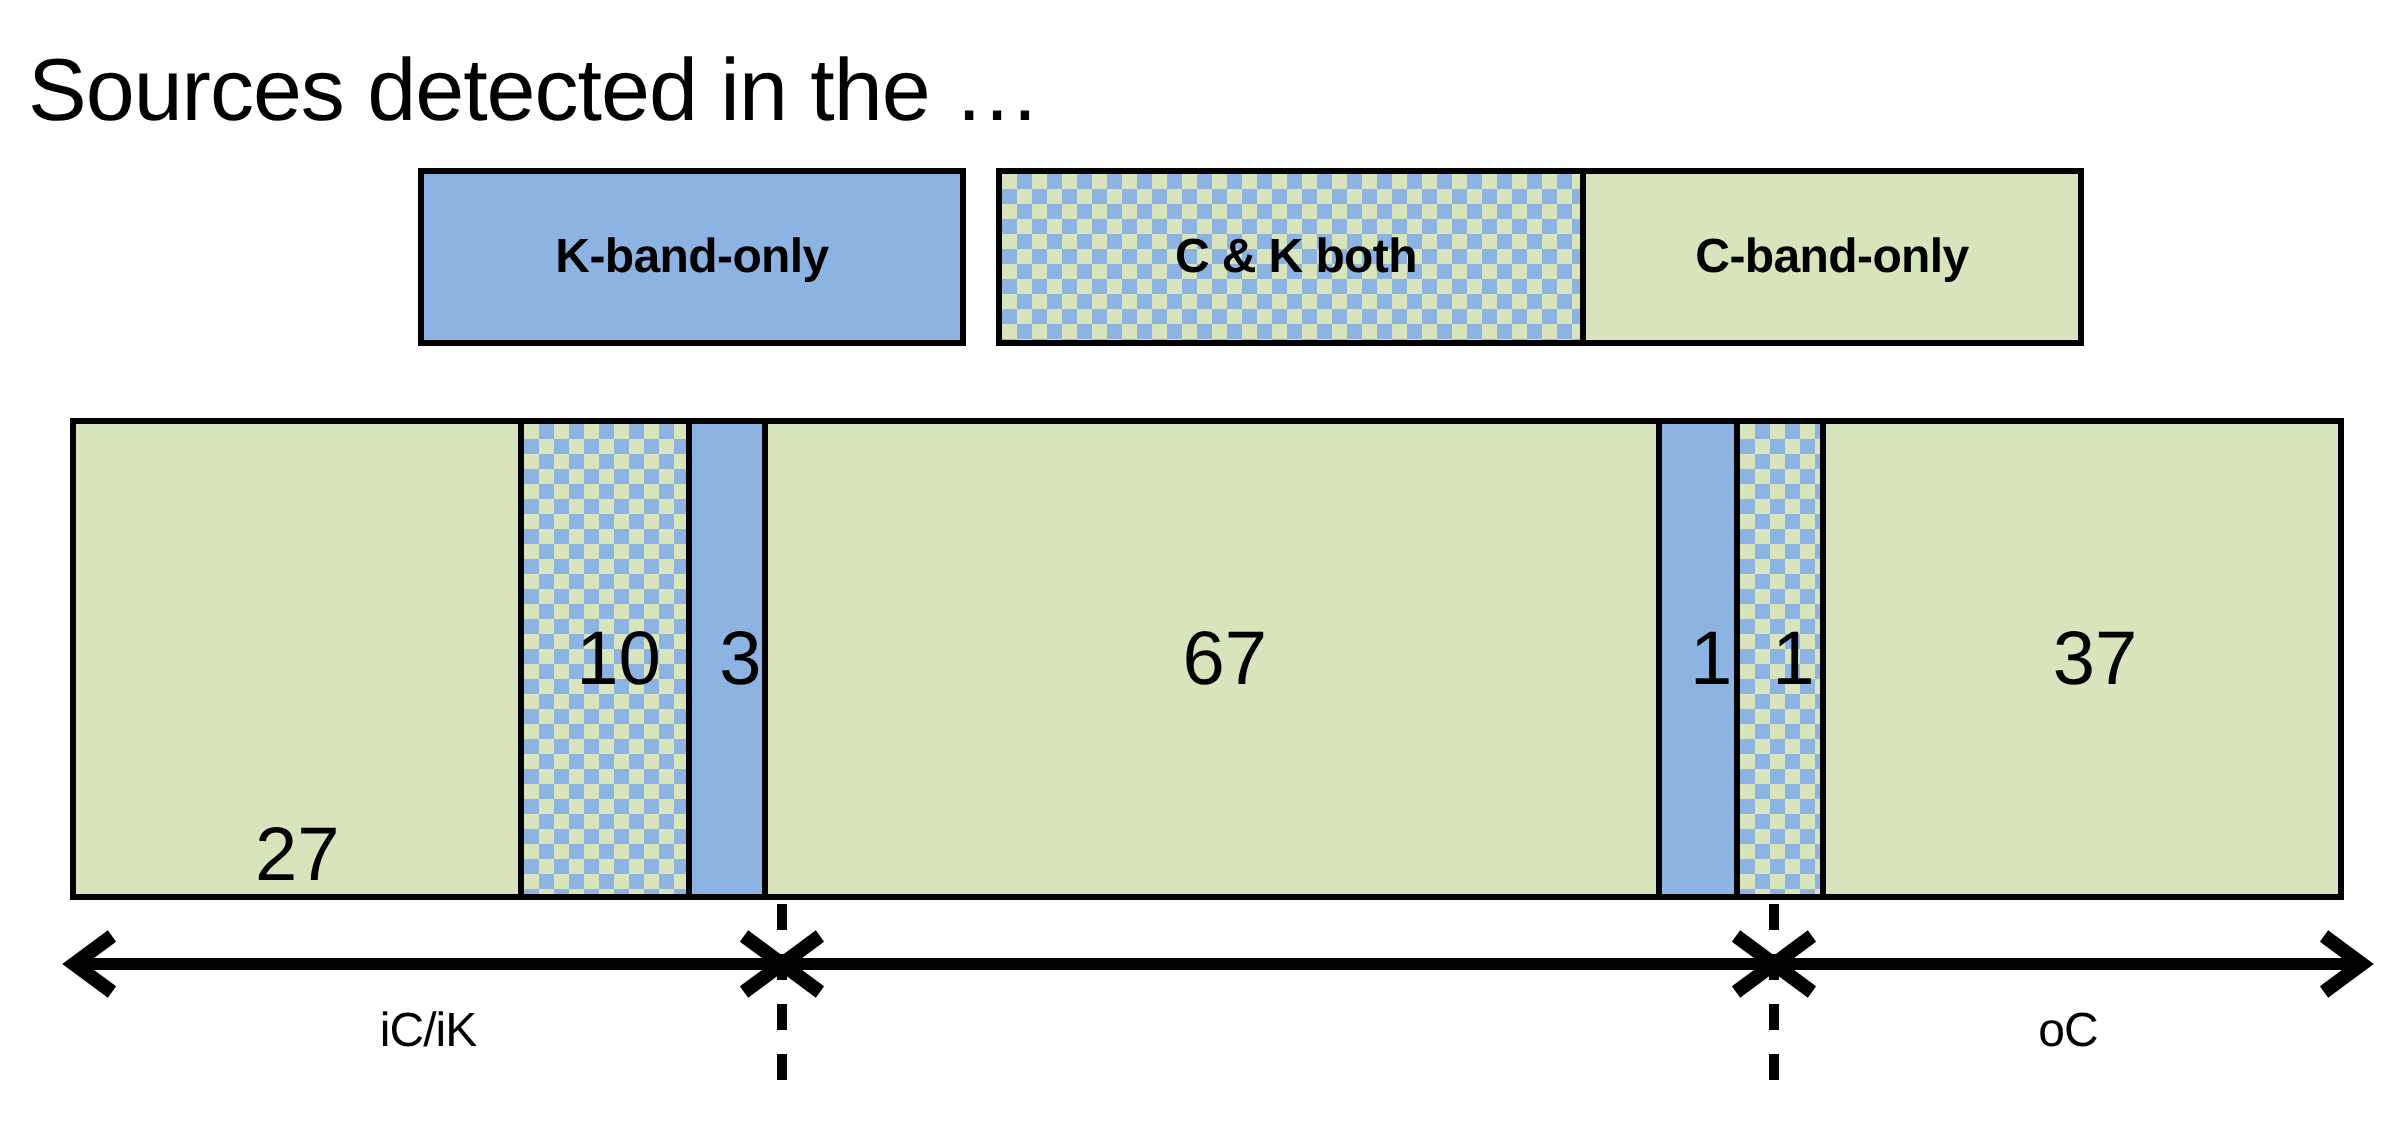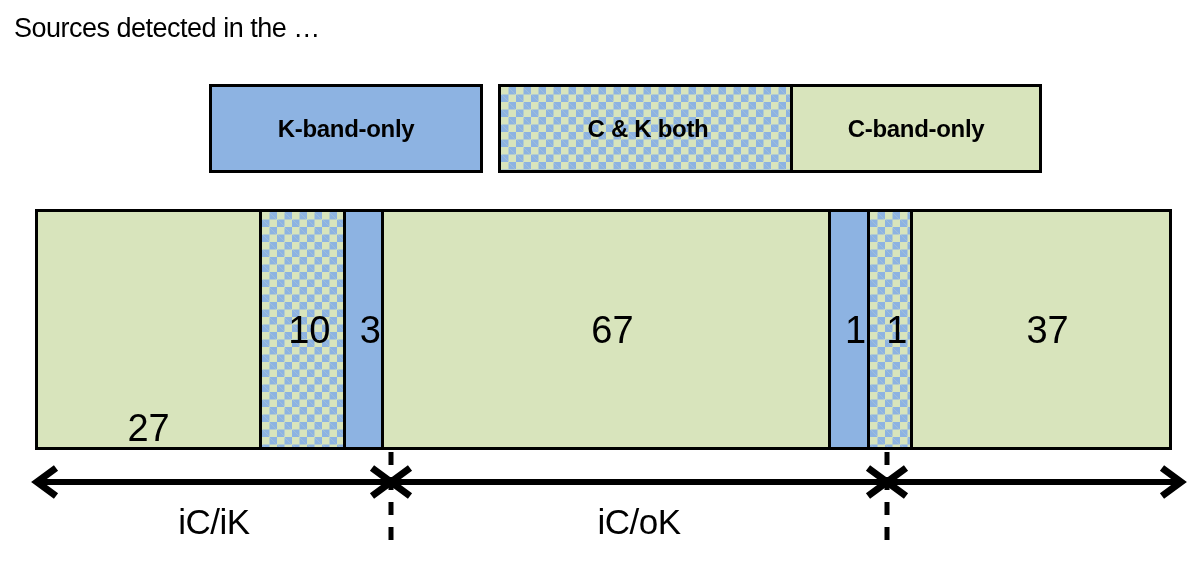--- a/index.html
+++ b/index.html
@@ -12,22 +12,22 @@
     height: 568px;
     position: relative;
     font-family: "Liberation Sans", sans-serif;
     overflow: hidden;
   }
 
   
   #title {
     position: absolute;
     left: 14px;
-    top: 2px;
-    font-size: 27px;
+    top: 20px;
+    font-size: 44px;
     line-height: 52px;
     color: #000000;
     letter-spacing: -0.5px;
     white-space: nowrap;
   }
 
   
   #legend {
     position: absolute;
     left: 0;
@@ -100,21 +100,21 @@
   #axis {
     position: absolute;
     left: 0;
     top: 0;
     width: 1200px;
     height: 568px;
     pointer-events: none;
   }
   .axis-label {
     position: absolute;
-    font-size: 35px;
+    font-size: 24px;
     color: #000000;
     text-align: center;
     white-space: nowrap;
     letter-spacing: -0.5px;
   }
 </style>
 </head>
 <body>
 
 <div id="title">Sources detected in the …</div>
@@ -188,16 +188,16 @@
 
     <g stroke="#000000" stroke-width="6" fill="none" stroke-linecap="butt">
       <line x1="887" y1="482" x2="1181" y2="482"></line>
       <polyline points="906,468 887,482 906,496" stroke-width="7" stroke-linejoin="miter"></polyline>
       <polyline points="1162,468 1181,482 1162,496" stroke-width="7" stroke-linejoin="miter"></polyline>
     </g>
   </svg>
 
   <div class="axis-label" style="left:37px; top:502px; width:354px;">iC/iK</div>
 
-  <div class="axis-label" style="left:391px; top:502px; width:496px;">iC/oK</div>
-
+
+  <div class="axis-label" style="left:887px; top:502px; width:294px;">oC</div>
 
 </div>
 
 </body></html>

